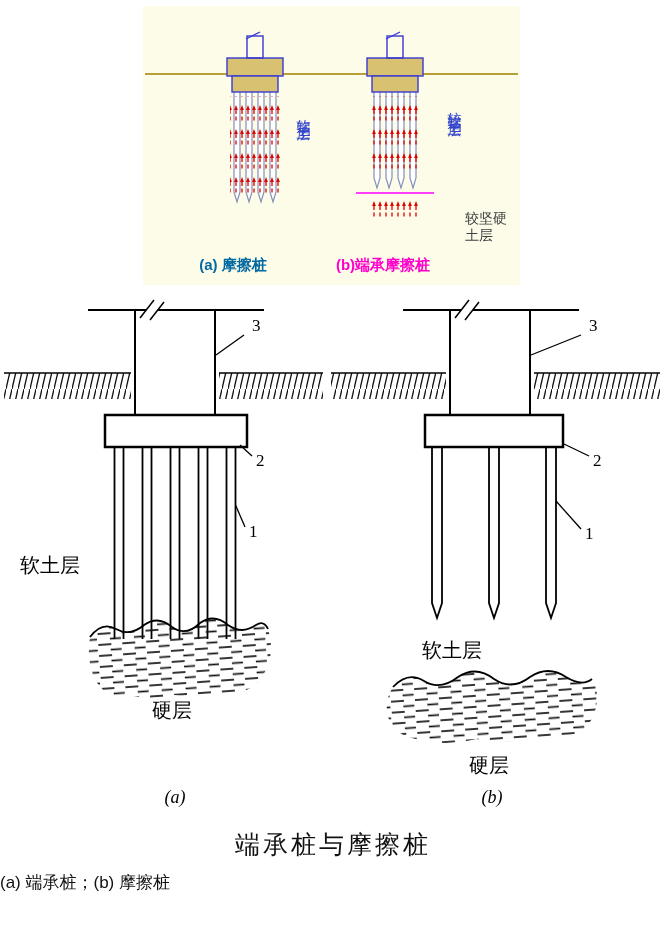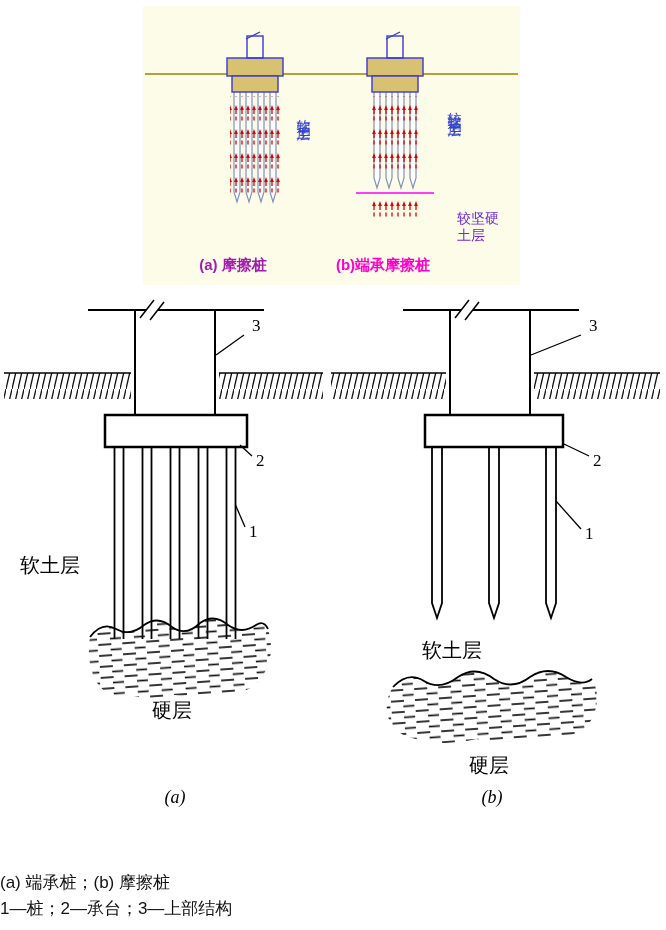--- a/index.html
+++ b/index.html
@@ -60,25 +60,25 @@
         <rect x="227" y="188" width="50" height="25" fill="url(#redArrs)"></rect>
         <rect x="224" y="52" width="56" height="18" fill="#D8C272" stroke="#3A3AD0" stroke-width="1.4"></rect>
         <rect x="229" y="70" width="46" height="16" fill="#D8C272" stroke="#3A3AD0" stroke-width="1.4"></rect>
         <rect x="244" y="30" width="16" height="22" fill="none" stroke="#3A3AD0" stroke-width="1.4"></rect>
         <line x1="243" y1="33" x2="257" y2="26" stroke="#3A3AD0" stroke-width="1.3"></line>
       </g>
     </svg>
 
     <div class="vlabel" style="left: 152px; top: 102px; color: rgb(51, 68, 204);">软弱土层</div>
     <div class="vlabel" style="left: 303px; top: 95px; color: rgb(51, 68, 204);">较软弱土层</div>
-    <div class="hlabel" style="left: 314px; top: 204px; color: #6d28d9;">
+    <div class="hlabel" style="left: 322px; top: 204px; color: #404040;">
       <div>较坚硬</div>
       <div>土层</div>
     </div>
-    <div class="tp-caption" style="left: 40px; top: 250px; width: 100px; color: #a21caf;">(a) 摩擦桩</div>
+    <div class="tp-caption" style="left: 40px; top: 250px; width: 100px; color: #0369a1;">(a) 摩擦桩</div>
     <div class="tp-caption" style="left: 175px; top: 250px; width: 130px; color: rgb(255, 0, 204);">(b)端承摩擦桩</div>
   </div>
 
   <svg class="bottom-svg" width="666" height="540" viewBox="0 0 666 540">
     <defs>
       <pattern id="groundHatch" width="6" height="26" patternUnits="userSpaceOnUse">
         <line x1="6" y1="0" x2="0" y2="26" stroke="#111" stroke-width="1.3"></line>
       </pattern>
       <pattern id="hardHatch" width="24" height="11" patternUnits="userSpaceOnUse" patternTransform="rotate(-4)">
         <line x1="1" y1="3" x2="14" y2="3" stroke="#111" stroke-width="1.7"></line>
@@ -150,16 +150,16 @@
 
       <line x1="581" y1="50" x2="531" y2="70" stroke="#000" stroke-width="1.3"></line>
       <text x="589" y="46" class="callout">3</text>
       <line x1="589" y1="171" x2="564" y2="159" stroke="#000" stroke-width="1.3"></line>
       <text x="593" y="181" class="callout">2</text>
       <line x1="581" y1="244" x2="556" y2="216" stroke="#000" stroke-width="1.3"></line>
       <text x="585" y="254" class="callout">1</text>
     </g>
   </svg>
 
+  <div class="fig-title">端承桩与摩擦桩</div>
   <div class="fig-caption cap1">(a) 端承桩；(b) 摩擦桩</div>
-  <div class="fig-caption cap2">1—桩；2—承台；3—上部结构</div>
 
 </div>
 
 </body></html>

